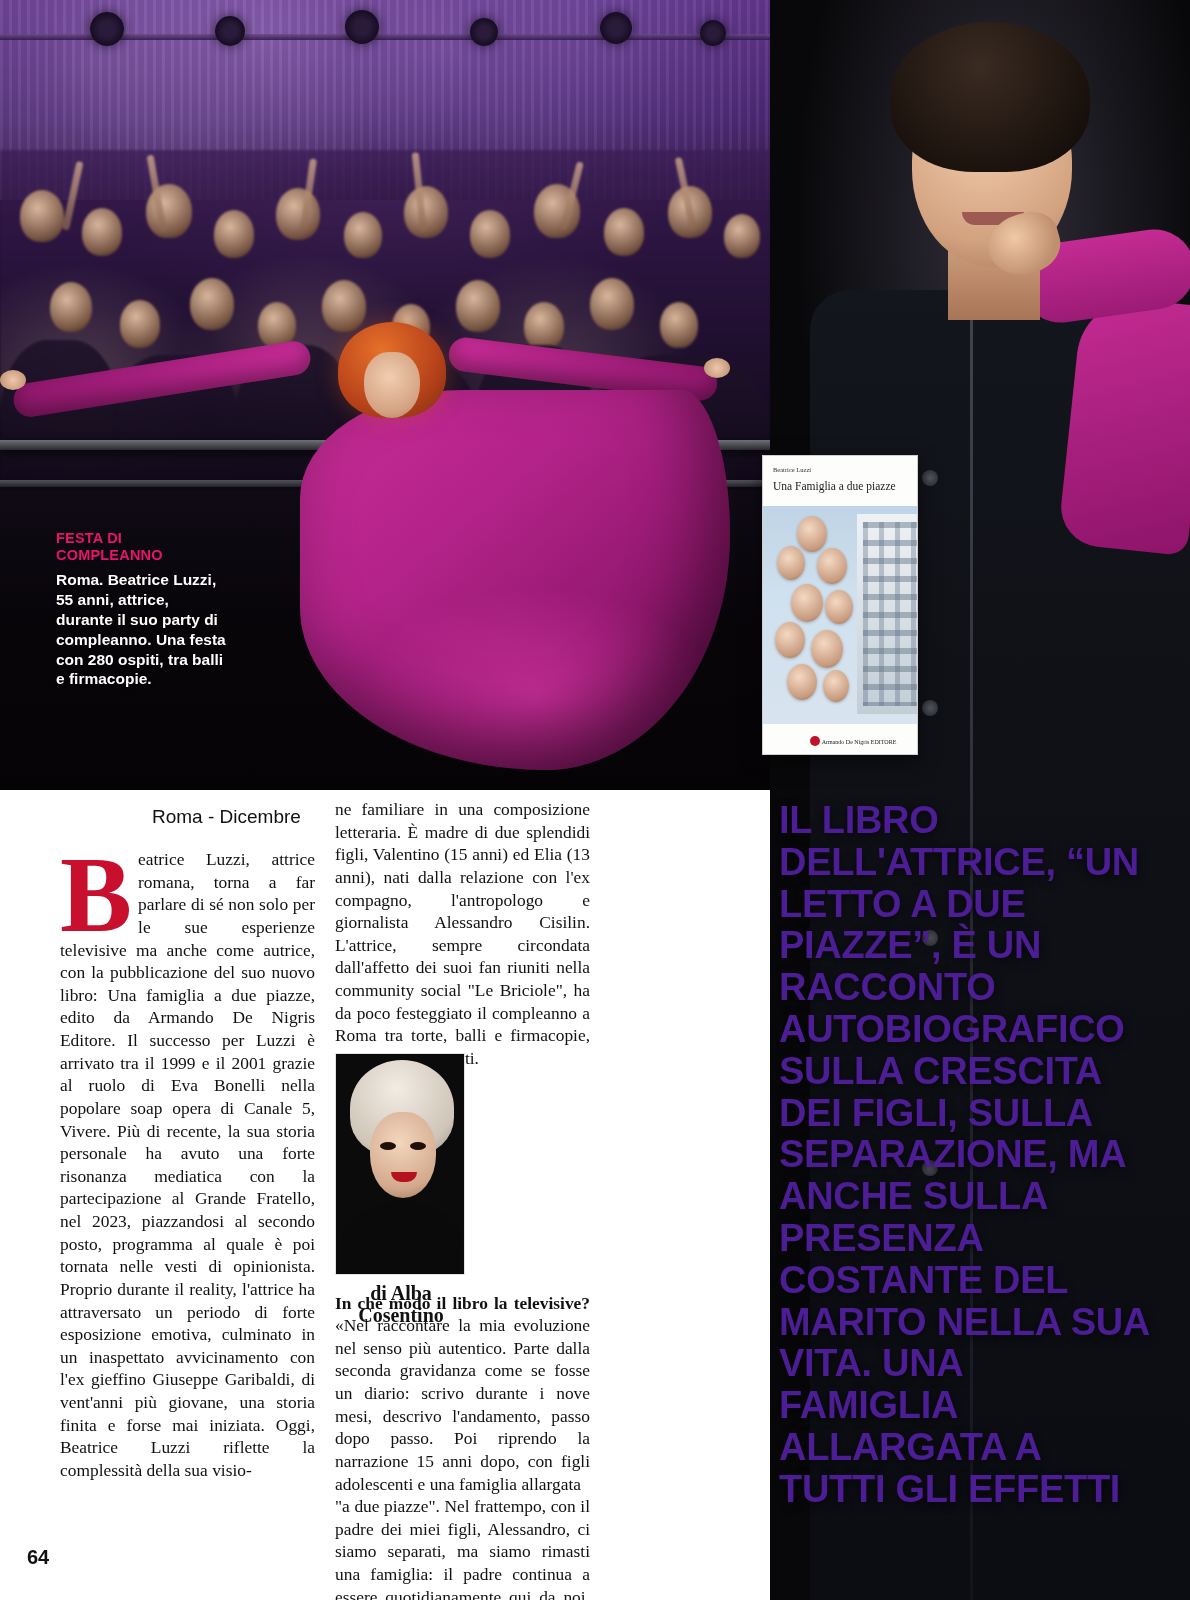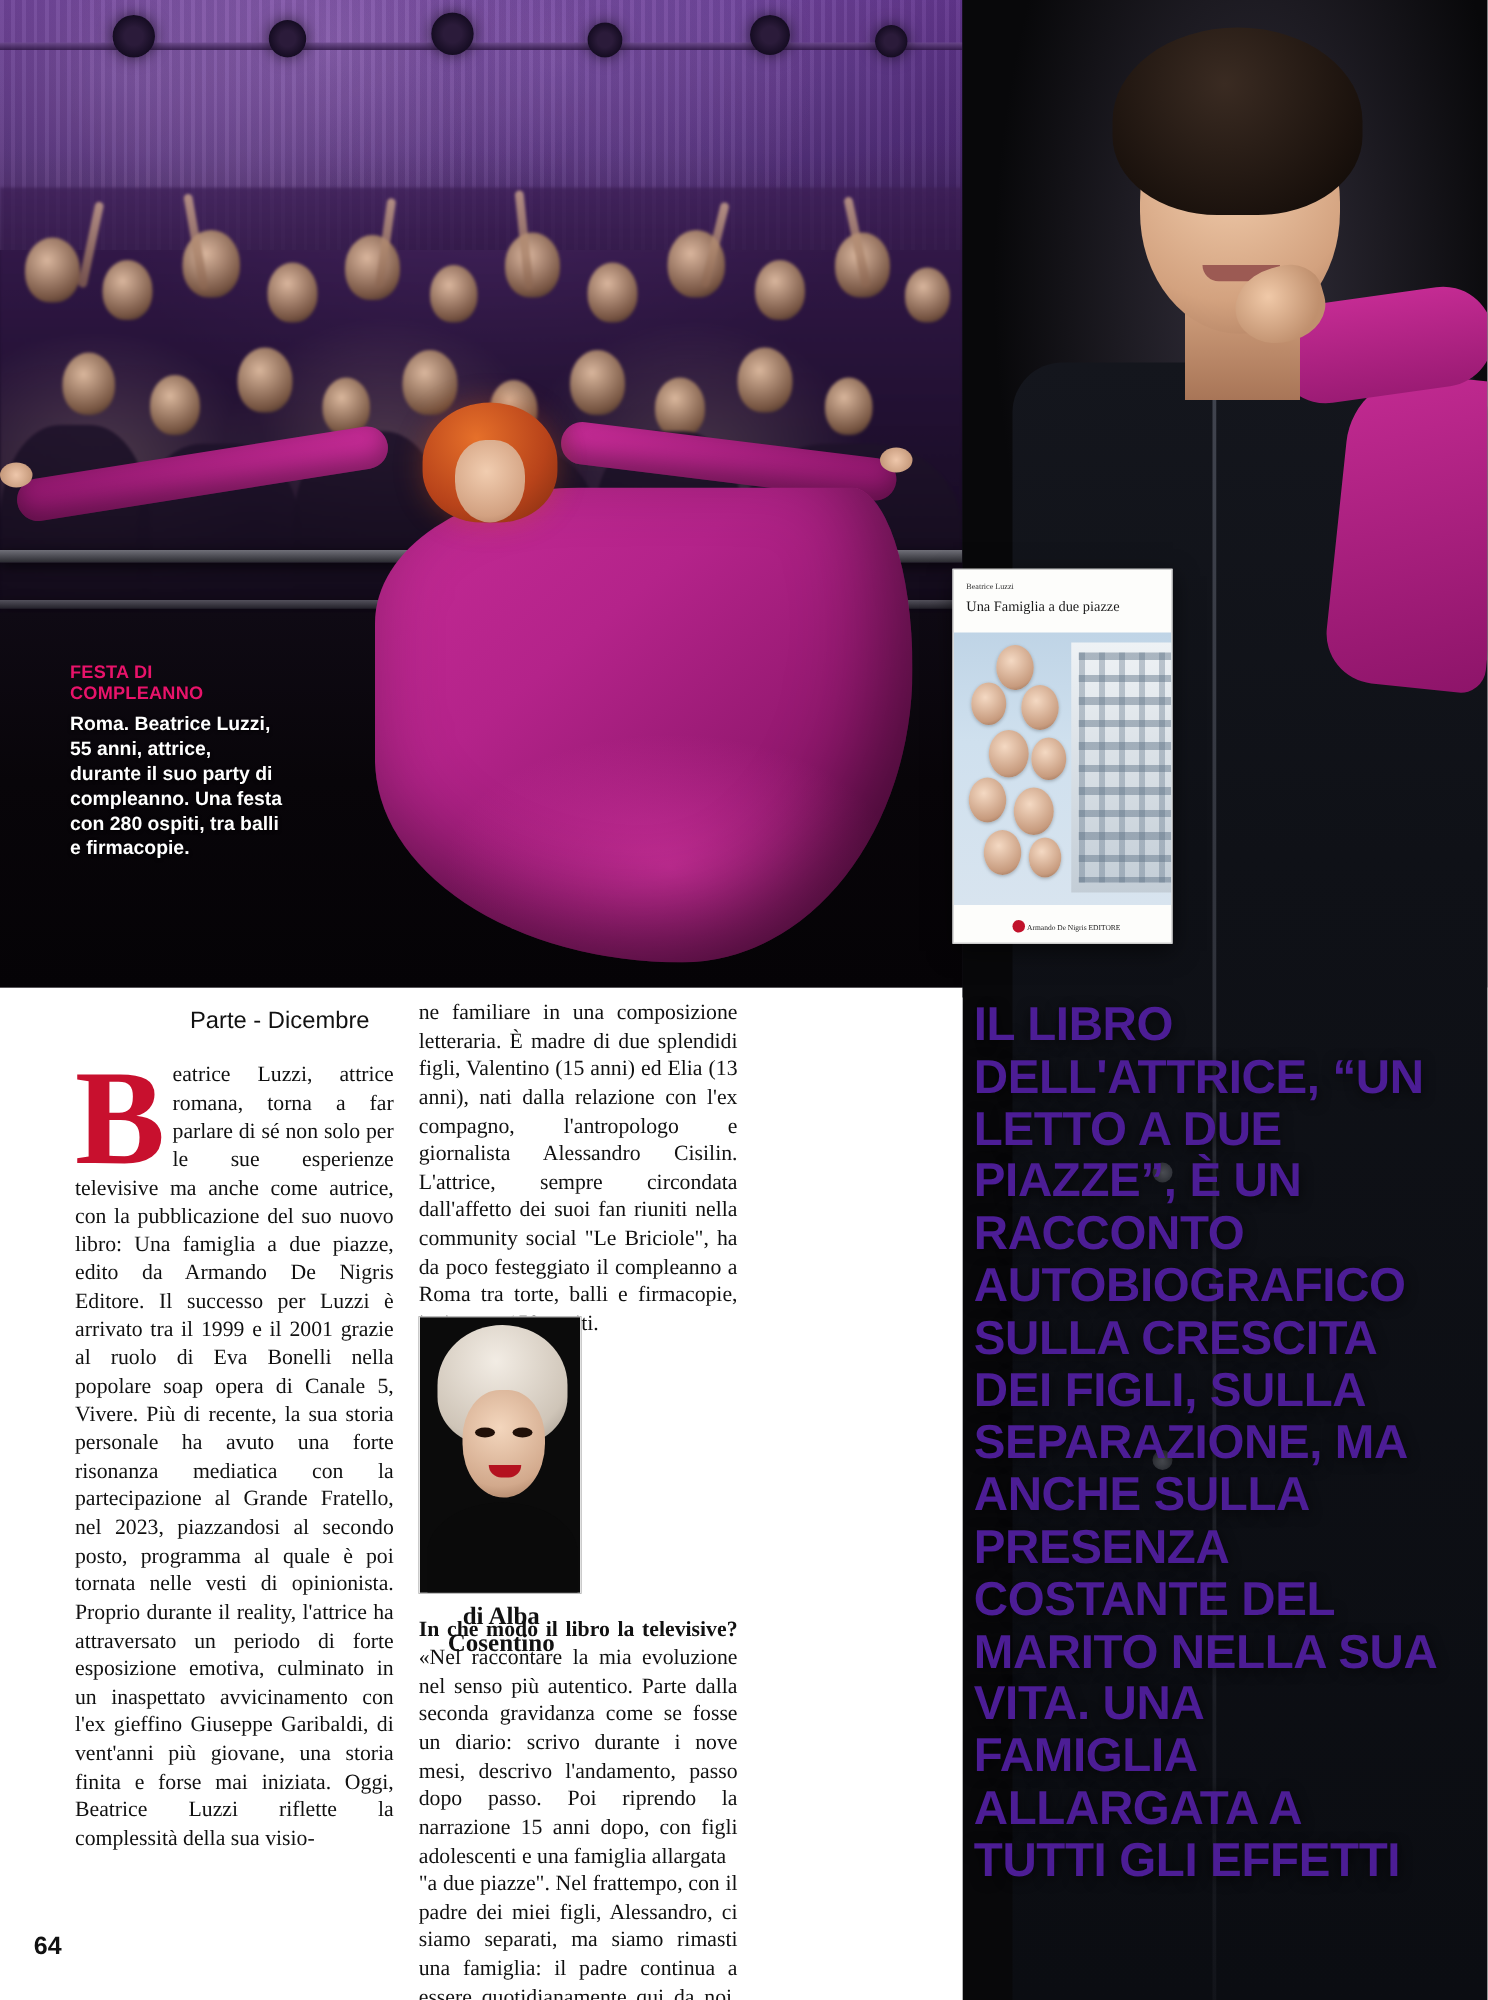--- a/index.html
+++ b/index.html
@@ -187,21 +187,21 @@
   }
   .p-hand-on-shoulder {
     position:absolute; left:218px; top:214px; width:72px; height:60px;
     background:radial-gradient(circle at 40% 35%, #f0c9a8, #c0906e 70%);
     border-radius:50% 40% 45% 50%;
     transform:rotate(-16deg);
   }
 
   
   .book {
-    position:absolute; left:762px; top:455px; width:176px; height:300px;
+    position:absolute; left:762px; top:455px; width:156px; height:300px;
     background:#fdfdfb;
     border:1px solid #cfcfcf;
     box-shadow:0 6px 18px rgba(0,0,0,.55);
     z-index:8;
     overflow:hidden;
   }
   .book .b-author { position:absolute; left:10px; top:10px; font-size:6.5px; color:#333; font-family:"Liberation Serif", serif;}
   .book .b-title { position:absolute; left:10px; top:24px; width:160px; font-size:11.5px; color:#1b1b1b; font-family:"Liberation Serif", serif;}
   .book .b-art {
     position:absolute; left:0; top:50px; width:180px; height:218px;
@@ -438,21 +438,21 @@
         <div class="b-face" style="left:18px; top:152px;width:30px;height:36px;"></div>
         <div class="b-face" style="left:54px; top:158px;width:26px;height:32px;"></div>
       </div>
     </div>
     <div class="b-pub"><span class="dot"></span><span>Armando De Nigris EDITORE</span></div>
   </div>
 
 
   <div class="text-area">
 
-    <div class="dateline">Parte - Dicembre</div>
+    <div class="dateline">Roma - Dicembre</div>
 
     <div class="col col-1">
       <p><span class="dropcap">B</span><span>eatrice Luzzi, attrice romana, torna a far parlare di sé non solo per le sue esperienze televisive ma anche come autrice, con la pubblicazione del suo nuovo libro: Una famiglia a due piazze, edito da Armando De Nigris Editore. Il successo per Luzzi è arrivato tra il 1999 e il 2001 grazie al ruolo di Eva Bonelli nella popolare soap opera di Canale 5, Vivere. Più di recente, la sua storia personale ha avuto una forte risonanza mediatica con la partecipazione al Grande Fratello, nel 2023, piazzandosi al secondo posto, programma al quale è poi tornata nelle vesti di opinionista. Proprio durante il reality, l'attrice ha attraversato un periodo di forte esposizione emotiva, culminato in un inaspettato avvicinamento con l'ex gieffino Giuseppe Garibaldi, di vent'anni più giovane, una storia finita e forse mai iniziata. Oggi, Beatrice Luzzi riflette la complessità della sua visio-</span></p>
     </div>
 
     <div class="col col-2">
       <p>ne familiare in una composizione letteraria. È madre di due splendidi figli, Valentino (15 anni) ed Elia (13 anni), nati dalla relazione con l'ex compagno, l'antropologo e giornalista Alessandro Cisilin. L'attrice, sempre circondata dall'affetto dei suoi fan riuniti nella community social "Le Briciole", ha da poco festeggiato il compleanno a Roma tra torte, balli e firmacopie, insieme a 150 ospiti.</p>
       <div style="height:222px"></div>
       <p>
         <span class="q-lead">In che modo il libro la televisive?</span>

